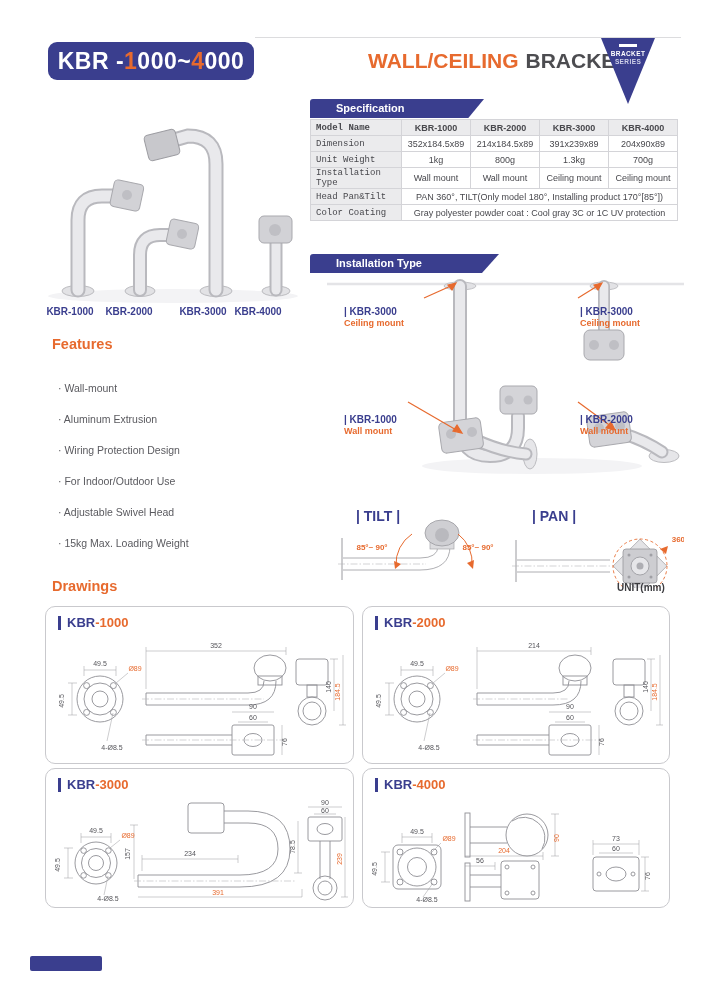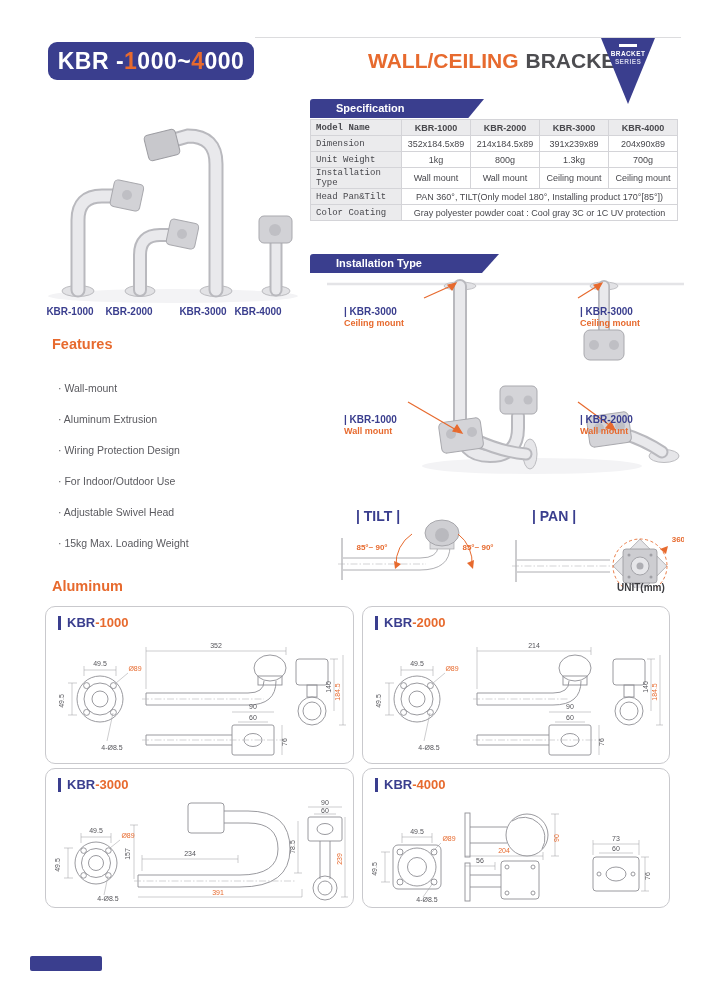--- a/index.html
+++ b/index.html
@@ -257,21 +257,21 @@
       <circle cx="143" cy="37" r="1.5" fill="#a0a0a5"></circle>
     <circle cx="121" cy="59" r="1.5" fill="#a0a0a5"></circle>
       <circle cx="143" cy="59" r="1.5" fill="#a0a0a5"></circle>
     <circle cx="132" cy="48" r="27" fill="none" stroke="#e76a2e" stroke-width="0.9" stroke-dasharray="3 2.5"></circle>
     <polygon points="158,36 152,31 160,28" fill="#e76a2e"></polygon>
     <text x="172" y="24" text-anchor="middle" class="or big">360°</text>
   </svg>
 
   <div class="abs unit" style="left:617px;top:582px;">UNIT(mm)</div>
 
-  <div class="abs drawings-h" style="left:52px;top:578px;">Aluminum</div>
+  <div class="abs drawings-h" style="left:52px;top:578px;">Drawings</div>
 
   <div class="abs panel" style="left:45px;top:606px;width:307px;height:156px;">
     <div class="ptitle"><span class="pk">KBR</span><span class="ps">-1000</span></div>
     <svg style="position:absolute;left:4px;top:28px;" width="299" height="124" viewBox="0 0 299 124">
       <g stroke="#8f8f94" stroke-width="0.9" fill="none">
         <circle cx="50" cy="64" r="23"></circle>
           <circle cx="50" cy="64" r="16"></circle>
           <circle cx="50" cy="64" r="8"></circle>
         <circle cx="36.6" cy="50.6" r="3"></circle>
           <circle cx="63.4" cy="50.6" r="3"></circle>

